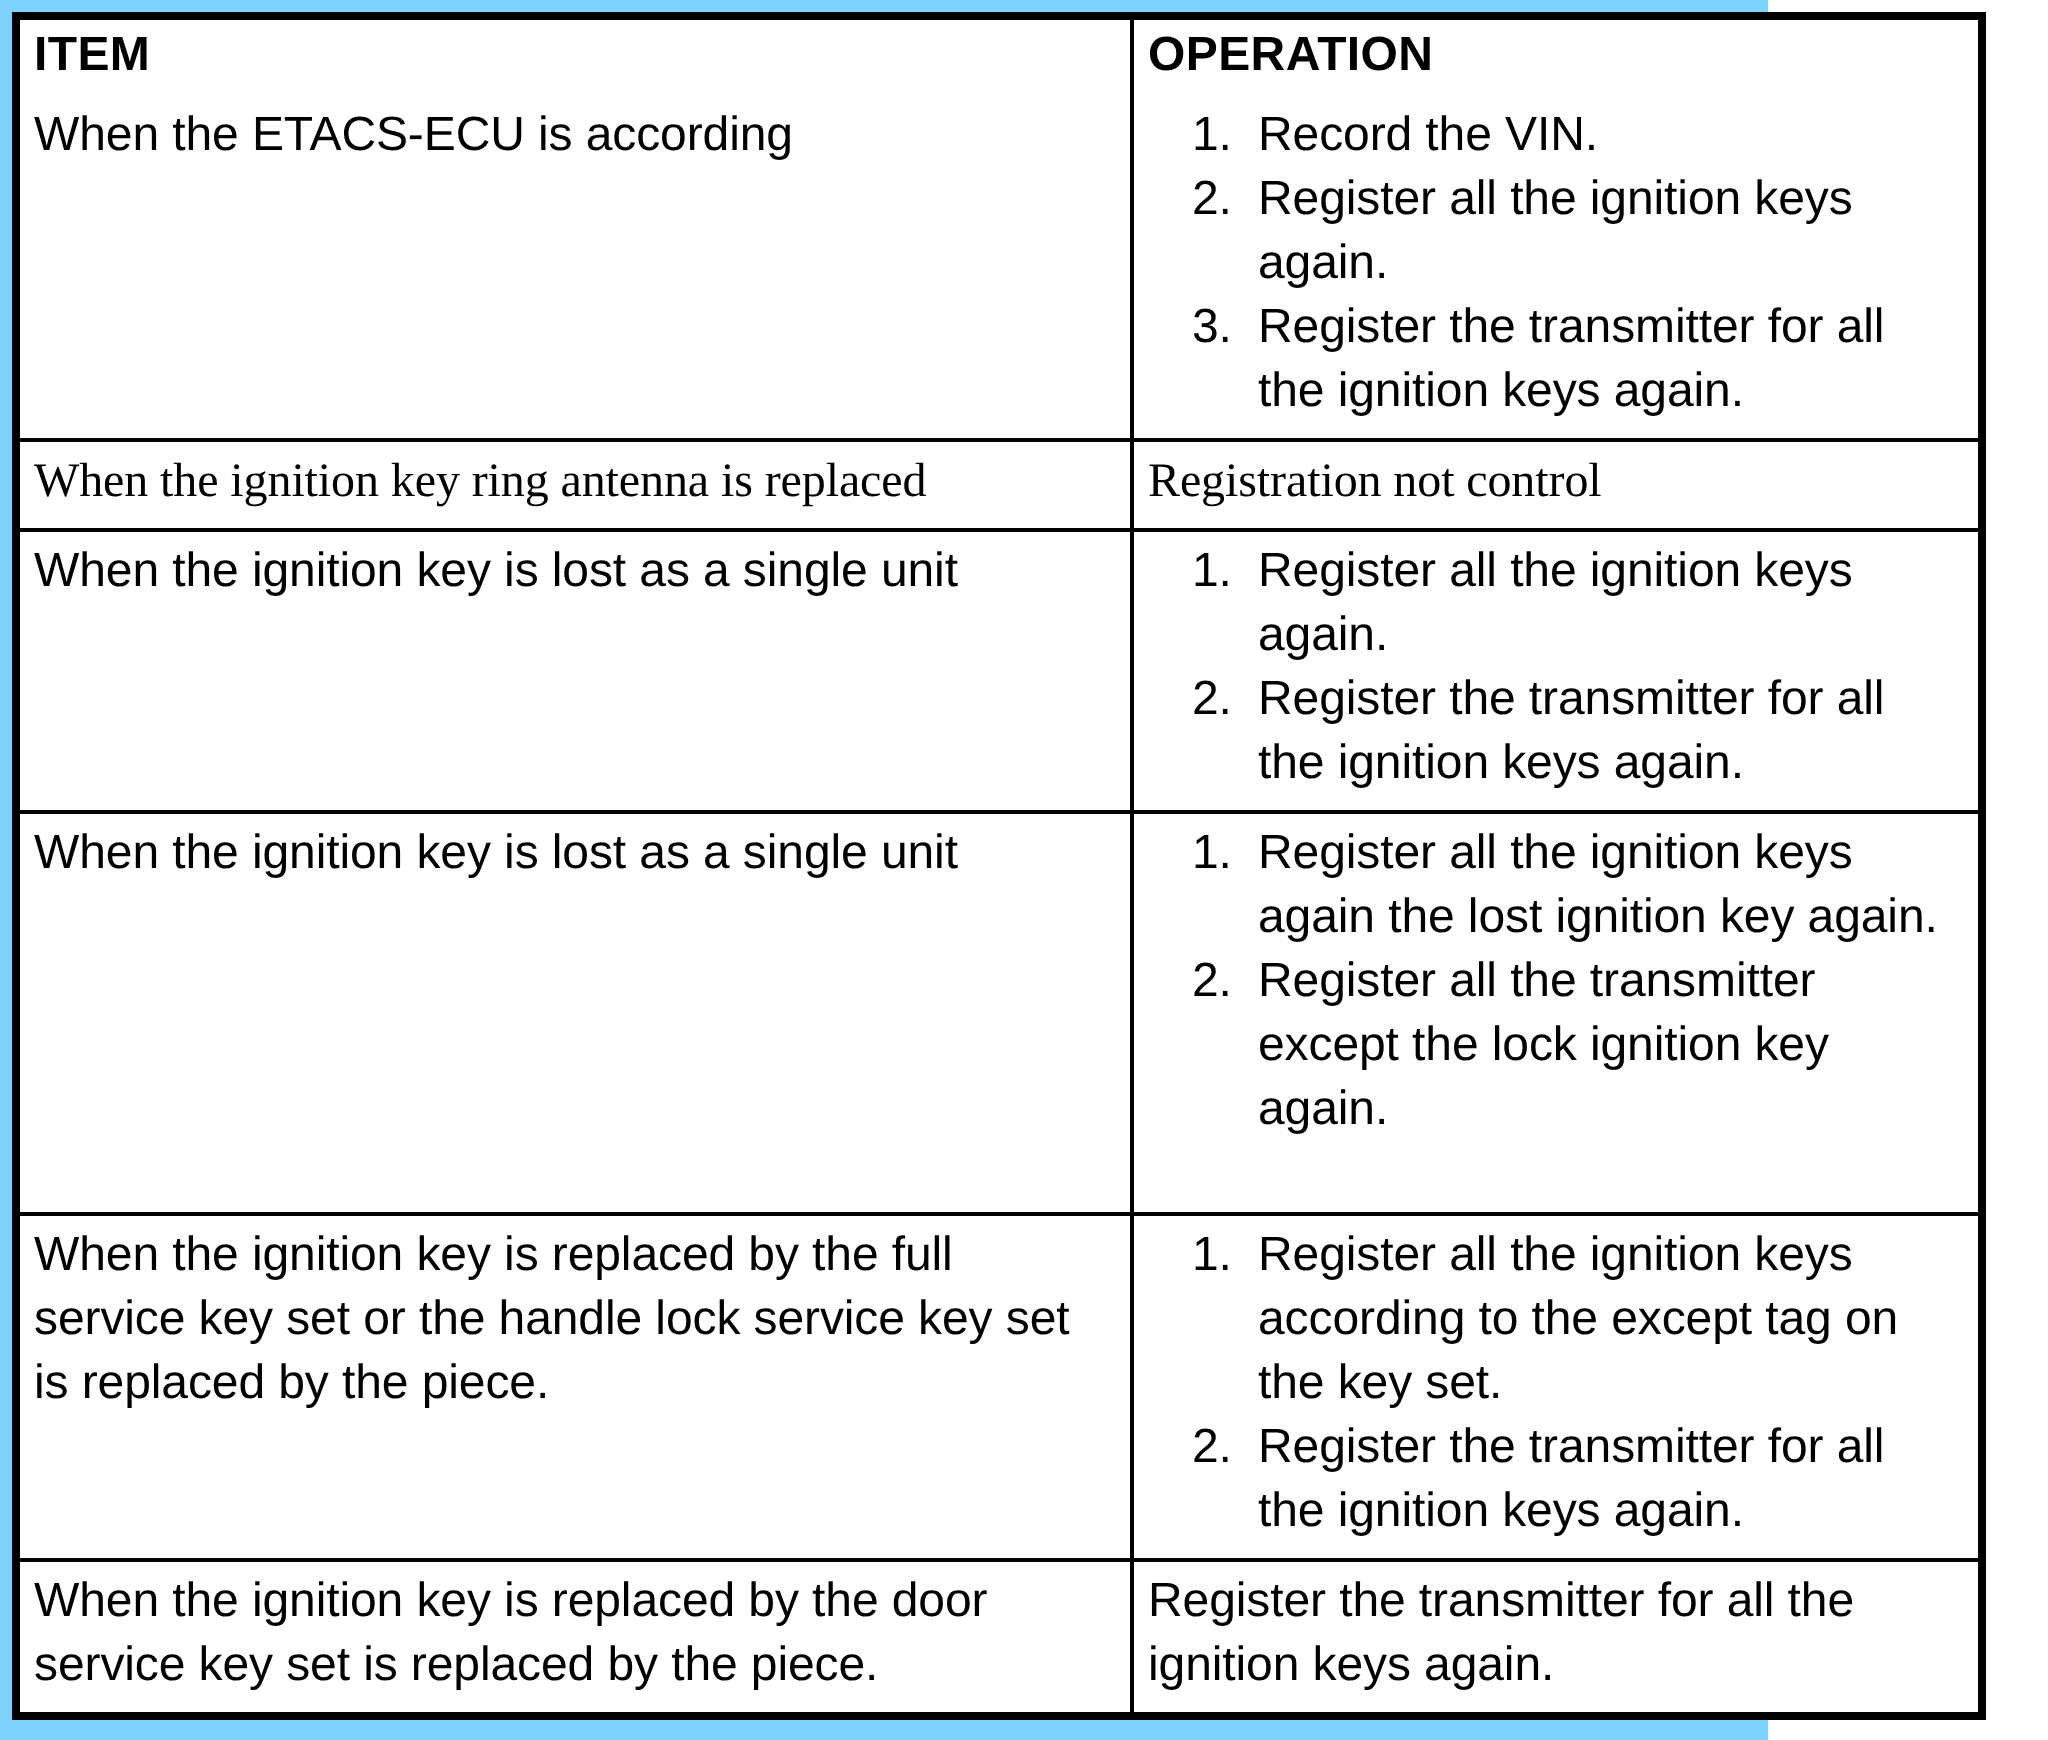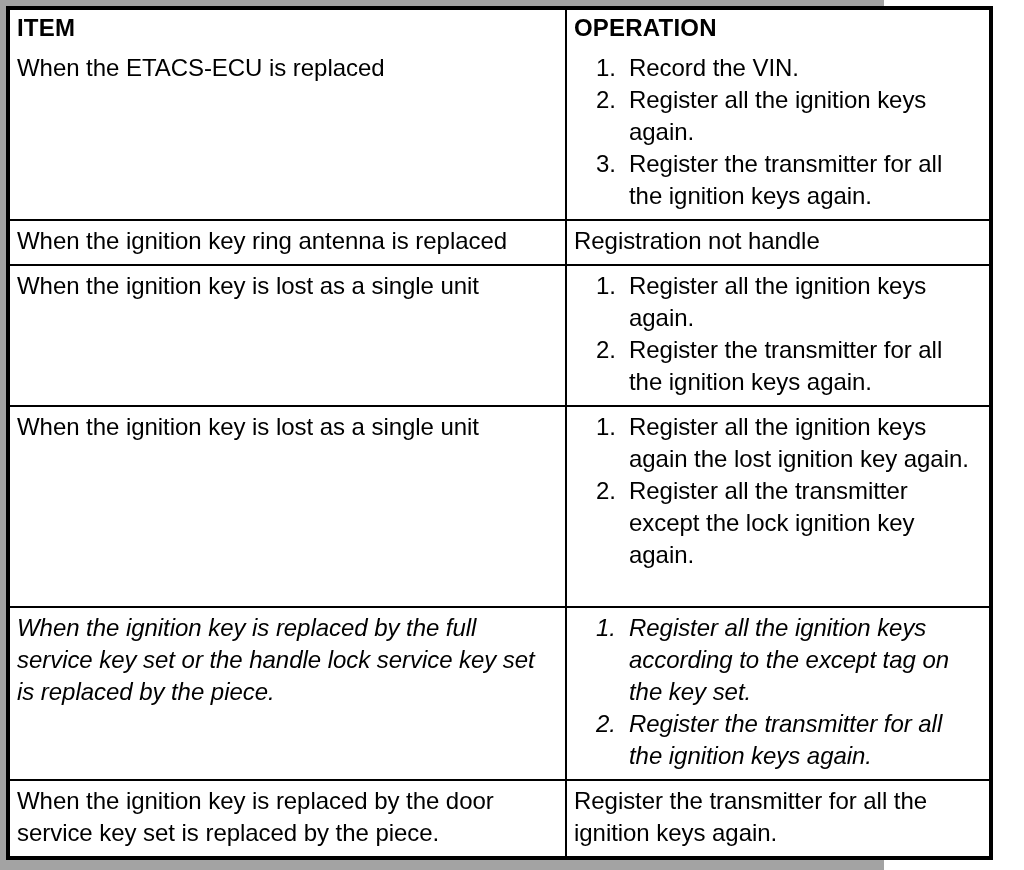--- a/index.html
+++ b/index.html
@@ -13,21 +13,21 @@
     height: 870px;
     font-family: "Liberation Sans", sans-serif;
     color: #000000;
     -webkit-font-smoothing: none;
   }
 
   .page {
     position: relative;
     width: 884px;
     height: 870px;
-    background: #a3a3a3;
+    background: #7dd3fc;
     box-sizing: border-box;
   }
 
   .table-wrap {
     position: absolute;
     left: 6px;
     top: 6px;
     width: 987px;
     height: 854px;
     box-sizing: border-box;
@@ -117,24 +117,24 @@
     font-size: 24px;
     line-height: 32px;
     letter-spacing: -0.05px;
     display: block;
   }
 
   
   tr.r-head { height: 38px; }
   tr.r-0    { height: 40px; }
   tr.r-1    { height: 169px; }
-  tr.r-2    { height: 37px; }
+  tr.r-2    { height: 37px; font-family: Liberation Serif, serif; }
   tr.r-3    { height: 135px; }
   tr.r-4    { height: 200px; padding-left: 24px; }
-  tr.r-5    { height: 165px; font-style: italic; }
+  tr.r-5    { height: 165px; }
   tr.r-6    { height: 67px; }
 </style>
 </head>
 <body>
 
 <div class="page">
   <div class="table-wrap">
     <table class="spec-table">
       <colgroup>
         <col class="col-item">
@@ -153,21 +153,21 @@
             </div>
           </th>
         </tr>
       </thead>
       <tbody>
 
 
         <tr class="r-1">
           <td>
             <div class="cell-pad">
-              <span class="body-text">When the ETACS-ECU is replaced</span>
+              <span class="body-text">When the ETACS-ECU is according</span>
             </div>
           </td>
           <td>
             <div class="cell-pad">
               <ol class="op-list">
                 <li>
                   <span class="marker">1.</span>
                   <span class="li-text">Record the VIN.</span>
                 </li>
                 <li>
@@ -184,21 +184,21 @@
         </tr>
 
         <tr class="r-2">
           <td>
             <div class="cell-pad">
               <span class="body-text">When the ignition key ring antenna is replaced</span>
             </div>
           </td>
           <td>
             <div class="cell-pad">
-              <span class="op-plain">Registration not handle</span>
+              <span class="op-plain">Registration not control</span>
             </div>
           </td>
         </tr>
 
         <tr class="r-3">
           <td>
             <div class="cell-pad">
               <span class="body-text">When the ignition key is lost as a single unit</span>
             </div>
           </td>

